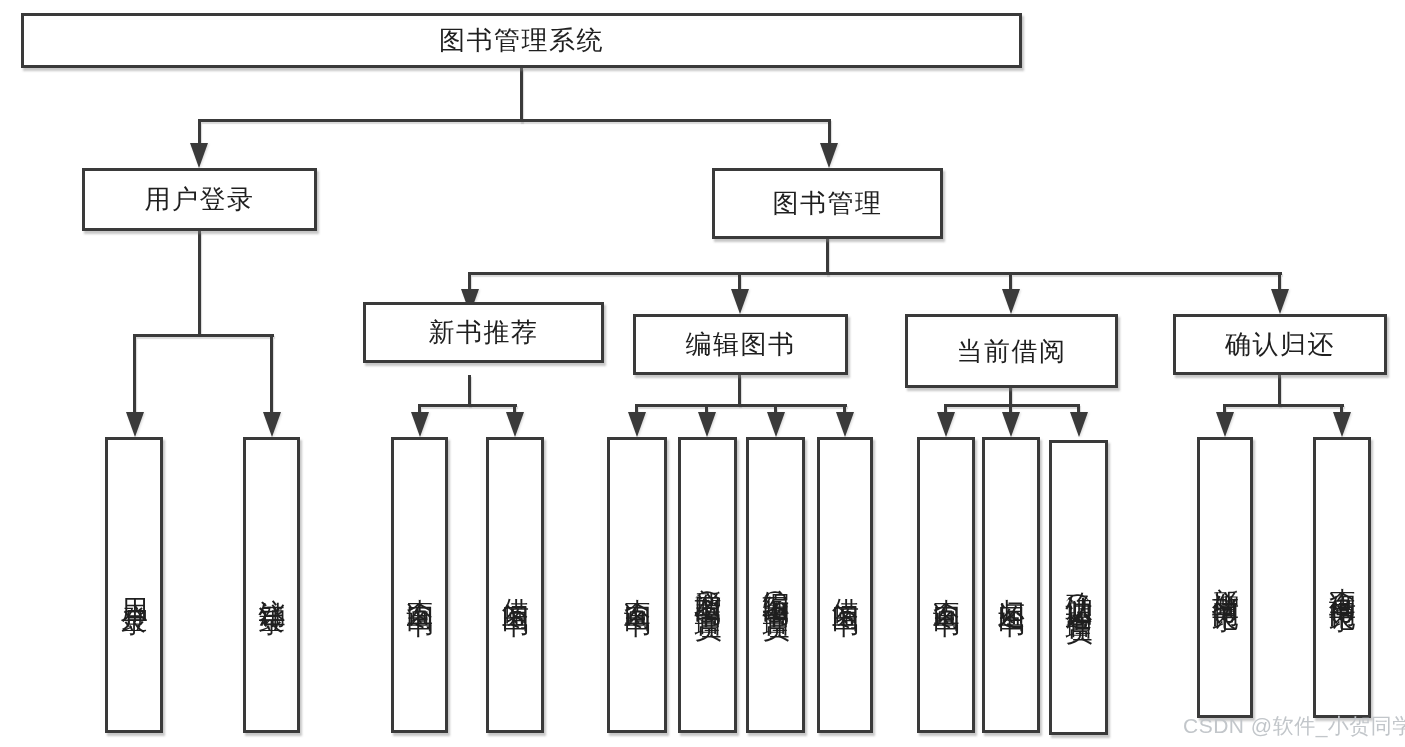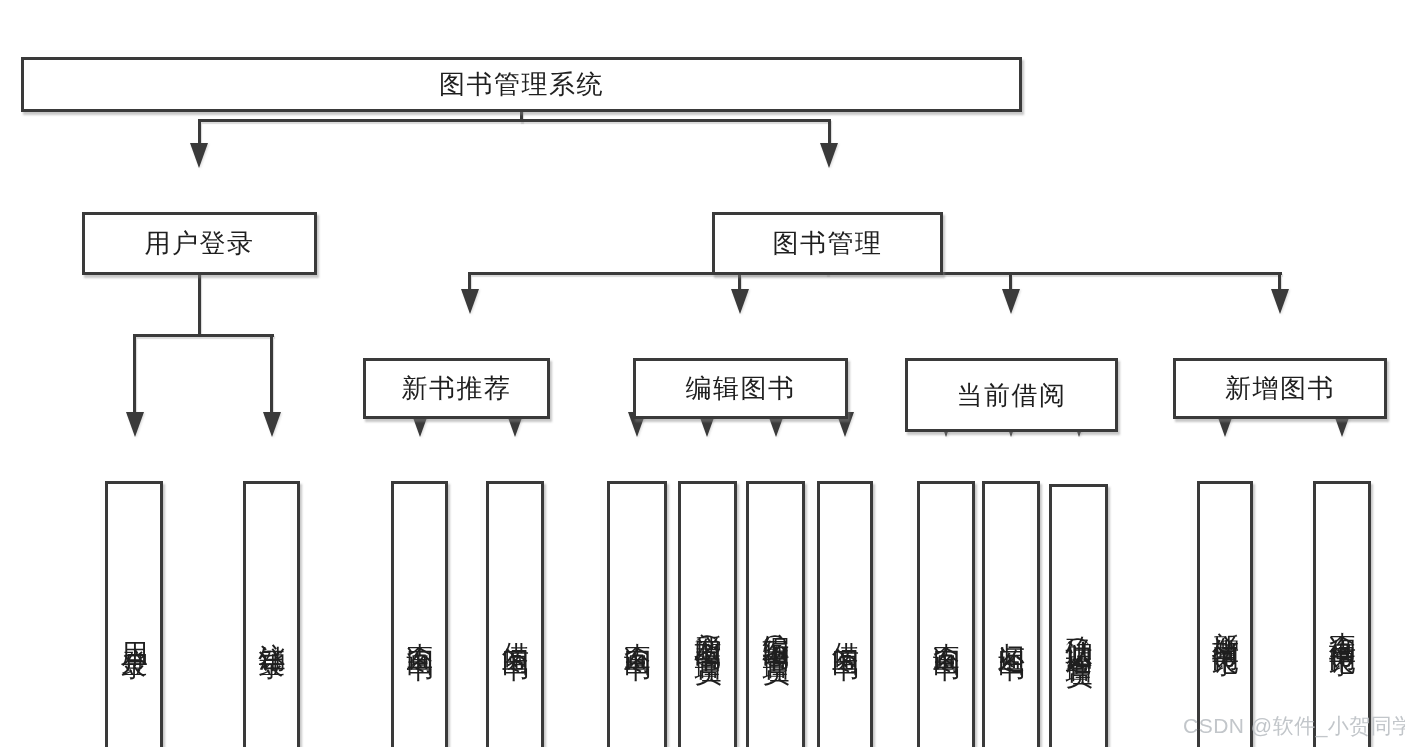--- a/index.html
+++ b/index.html
@@ -20,21 +20,20 @@
     position:absolute;
     box-sizing:border-box;
     background:#fff;
     border:3px solid var(--line);
     display:flex;
     align-items:center;
     justify-content:center;
     color:var(--text);
     box-shadow:2px 3px 2px rgba(130,130,130,0.45);
     z-index:2;
-    margin-top:44px;
   }
   .hnode{
     font-size:26px;
     letter-spacing:1.5px;
     white-space:nowrap;
   }
   .vnode{
     writing-mode:vertical-rl;
     text-orientation:mixed;
     font-size:27px;
@@ -126,26 +125,26 @@
   <div class="line" style="left:1278px;top:375px;width:3px;height:31px"></div>
   <div class="line" style="left:1223px;top:404px;width:121px;height:3px"></div>
   <div class="line" style="left:1223px;top:407px;width:3px;height:8px"></div>
   <div class="arrow" style="left:1216px;top:412px"></div>
   <div class="line" style="left:1340px;top:407px;width:3px;height:8px"></div>
   <div class="arrow" style="left:1333px;top:412px"></div>
 
   <div class="node hnode" style="left:21px;top:13px;width:1001px;height:55px">图书管理系统</div>
 
   <div class="node hnode" style="left:82px;top:168px;width:235px;height:63px">用户登录</div>
-  <div class="node hnode" style="left:712px;top:168px;width:231px;height:63px">图书管理</div>
+  <div class="node hnode" style="left:712px;top:168px;width:231px;height:71px">图书管理</div>
 
-  <div class="node hnode" style="left:363px;top:314px;width:187px;height:61px">新书推荐</div>
+  <div class="node hnode" style="left:363px;top:302px;width:241px;height:61px">新书推荐</div>
   <div class="node hnode" style="left:633px;top:314px;width:215px;height:61px">编辑图书</div>
   <div class="node hnode" style="left:905px;top:314px;width:213px;height:74px">当前借阅</div>
-  <div class="node hnode" style="left:1173px;top:314px;width:214px;height:61px">新增图书</div>
+  <div class="node hnode" style="left:1173px;top:314px;width:214px;height:61px">确认归还</div>
 
   <div class="node vnode" style="left:105px;top:437px;width:58px;height:296px">用户登录</div>
   <div class="node vnode" style="left:243px;top:437px;width:57px;height:296px">注销登录</div>
 
   <div class="node vnode" style="left:391px;top:437px;width:57px;height:296px">查询图书</div>
   <div class="node vnode" style="left:486px;top:437px;width:58px;height:296px">借阅图书</div>
 
   <div class="node vnode" style="left:607px;top:437px;width:60px;height:296px">查询图书</div>
   <div class="node vnode" style="left:678px;top:437px;width:59px;height:296px">新增图书（管理员）</div>
   <div class="node vnode" style="left:746px;top:437px;width:59px;height:296px">编辑图书（管理员）</div>

